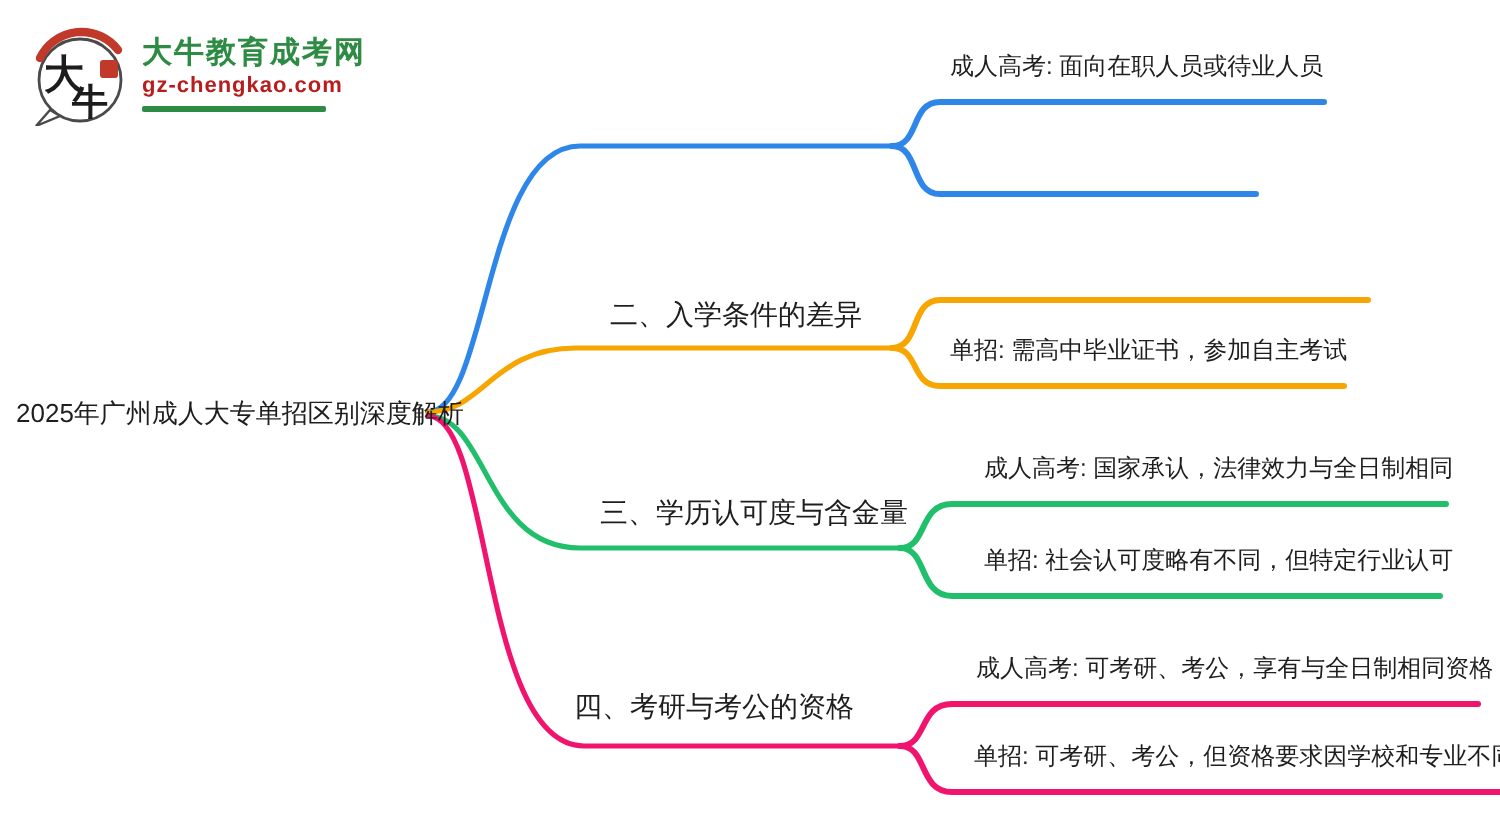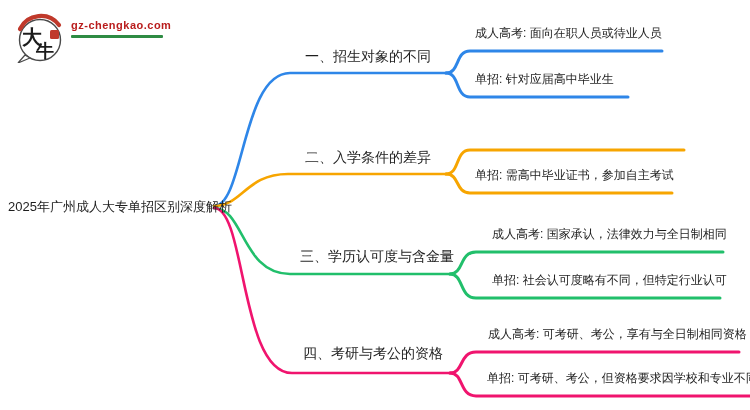--- a/index.html
+++ b/index.html
@@ -24,21 +24,21 @@
 
   
   .node{position:absolute;white-space:nowrap;}
   .root-label{left:8px;top:198px;font-size:13px;font-weight:normal;line-height:18px;}
   .branch-label{font-size:14px;line-height:17px;}
   .leaf-label{font-size:12px;line-height:16px;}
 
   .b1-label{left:305px;top:48px;}
   .b2-label{left:305px;top:149px;}
   .b3-label{left:300px;top:248px;}
-  .b4-label{left:303px;top:345px;}
+  .b4-label{left:287px;top:345px;}
 
   .l11{left:475px;top:25px;}
   .l12{left:475px;top:71px;}
   .l21{left:475px;top:124px;}
   .l22{left:475px;top:167px;}
   .l31{left:492px;top:226px;}
   .l32{left:492px;top:272px;}
   .l41{left:488px;top:326px;}
   .l42{left:487px;top:370px;}
 </style>
@@ -73,33 +73,32 @@
   <header class="logo">
     <svg class="logo-mark" viewBox="0 0 52 52">
       <circle cx="26" cy="29" r="20.5" fill="#ffffff" stroke="#4a4a4a" stroke-width="1.4"></circle>
       <polygon points="11,44 4,52 16,47" fill="#ffffff" stroke="#4a4a4a" stroke-width="1.2"></polygon>
       <path d="M 6,18 A 23,23 0 0 1 45,14" fill="none" stroke="#C0392B" stroke-width="4.2" stroke-linecap="round"></path>
       <text class="char" x="8" y="33" font-size="20">大</text>
       <text class="char" x="22" y="46" font-size="18">牛</text>
       <rect x="36" y="19" width="9" height="9" rx="1.5" fill="#C0392B"></rect>
     </svg>
     <div class="logo-text">
+      <div class="brand">大牛教育成考网</div>
       <div class="domain">gz-chengkao.com</div>
       <div class="logo-rule"></div>
     </div>
   </header>
 
   <div class="node root-label">2025年广州成人大专单招区别深度解析</div>
 
-  <div class="node branch-label b1-label">一、招生对象的不同</div>
   <div class="node branch-label b2-label">二、入学条件的差异</div>
   <div class="node branch-label b3-label">三、学历认可度与含金量</div>
   <div class="node branch-label b4-label">四、考研与考公的资格</div>
 
   <div class="node leaf-label l11">成人高考: 面向在职人员或待业人员</div>
-  <div class="node leaf-label l12">单招: 针对应届高中毕业生</div>
   <div class="node leaf-label l22">单招: 需高中毕业证书，参加自主考试</div>
   <div class="node leaf-label l31">成人高考: 国家承认，法律效力与全日制相同</div>
   <div class="node leaf-label l32">单招: 社会认可度略有不同，但特定行业认可</div>
   <div class="node leaf-label l41">成人高考: 可考研、考公，享有与全日制相同资格</div>
   <div class="node leaf-label l42">单招: 可考研、考公，但资格要求因学校和专业不同</div>
 
 </div>
 
 </body></html>

